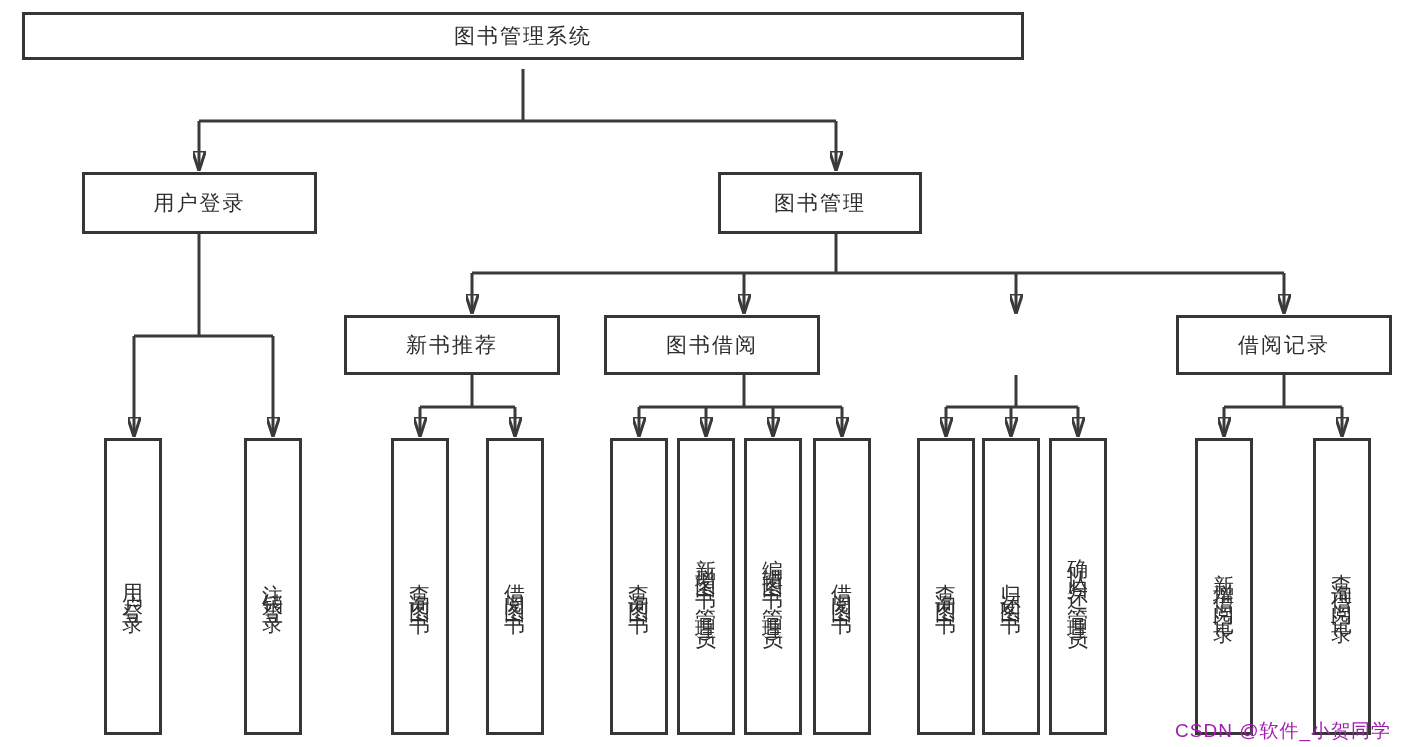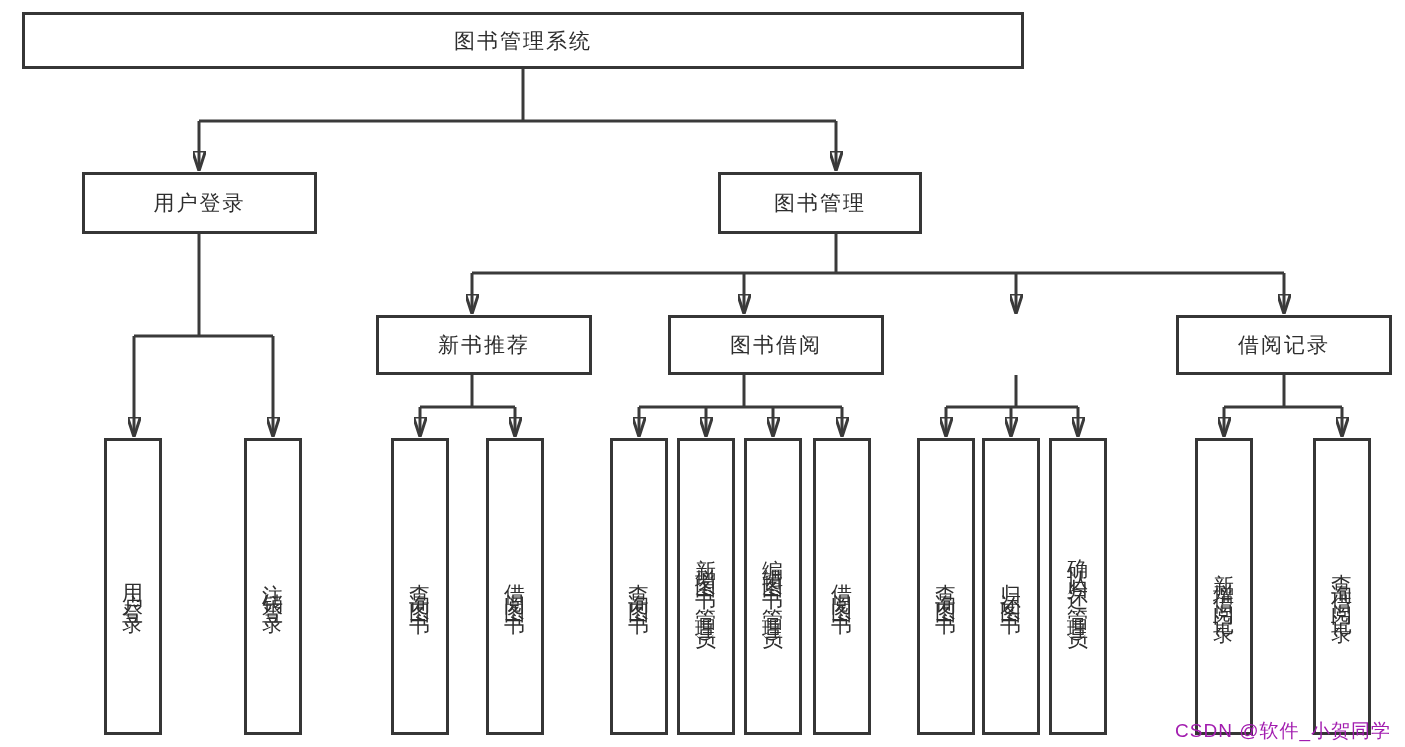--- a/index.html
+++ b/index.html
@@ -44,27 +44,27 @@
   }
   .v-label {
     writing-mode: vertical-rl;
     text-orientation: mixed;
     font-size: 21px;
     line-height: 1;
     letter-spacing: 10px;
     white-space: nowrap;
   }
   
-  .root-box   { left: 22px;  top: 12px;  width: 1002px; height: 57px; }
+  .root-box   { left: 22px;  top: 12px;  width: 1002px; height: 48px; }
   .lvl2       { top: 172px;  height: 62px; }
   .b-userlogin{ left: 82px;  width: 235px; }
   .b-bookmgmt { left: 718px; width: 204px; }
   .lvl3       { top: 315px;  height: 60px; width: 216px; }
-  .b-newbook  { left: 376px; }
-  .b-borrow   { left: 668px; }
+  .b-newbook  { left: 344px; }
+  .b-borrow   { left: 604px; }
   .b-current  { left: 908px; }
   .b-records  { left: 1176px; }
   .leaf       { top: 438px;  height: 297px; width: 58px; }
   .lf-1  { left: 104px; }
   .lf-2  { left: 244px; }
   .lf-3  { left: 391px; }
   .lf-4  { left: 486px; }
   .lf-5  { left: 610px; }
   .lf-6  { left: 677px; }
   .lf-7  { left: 744px; }

